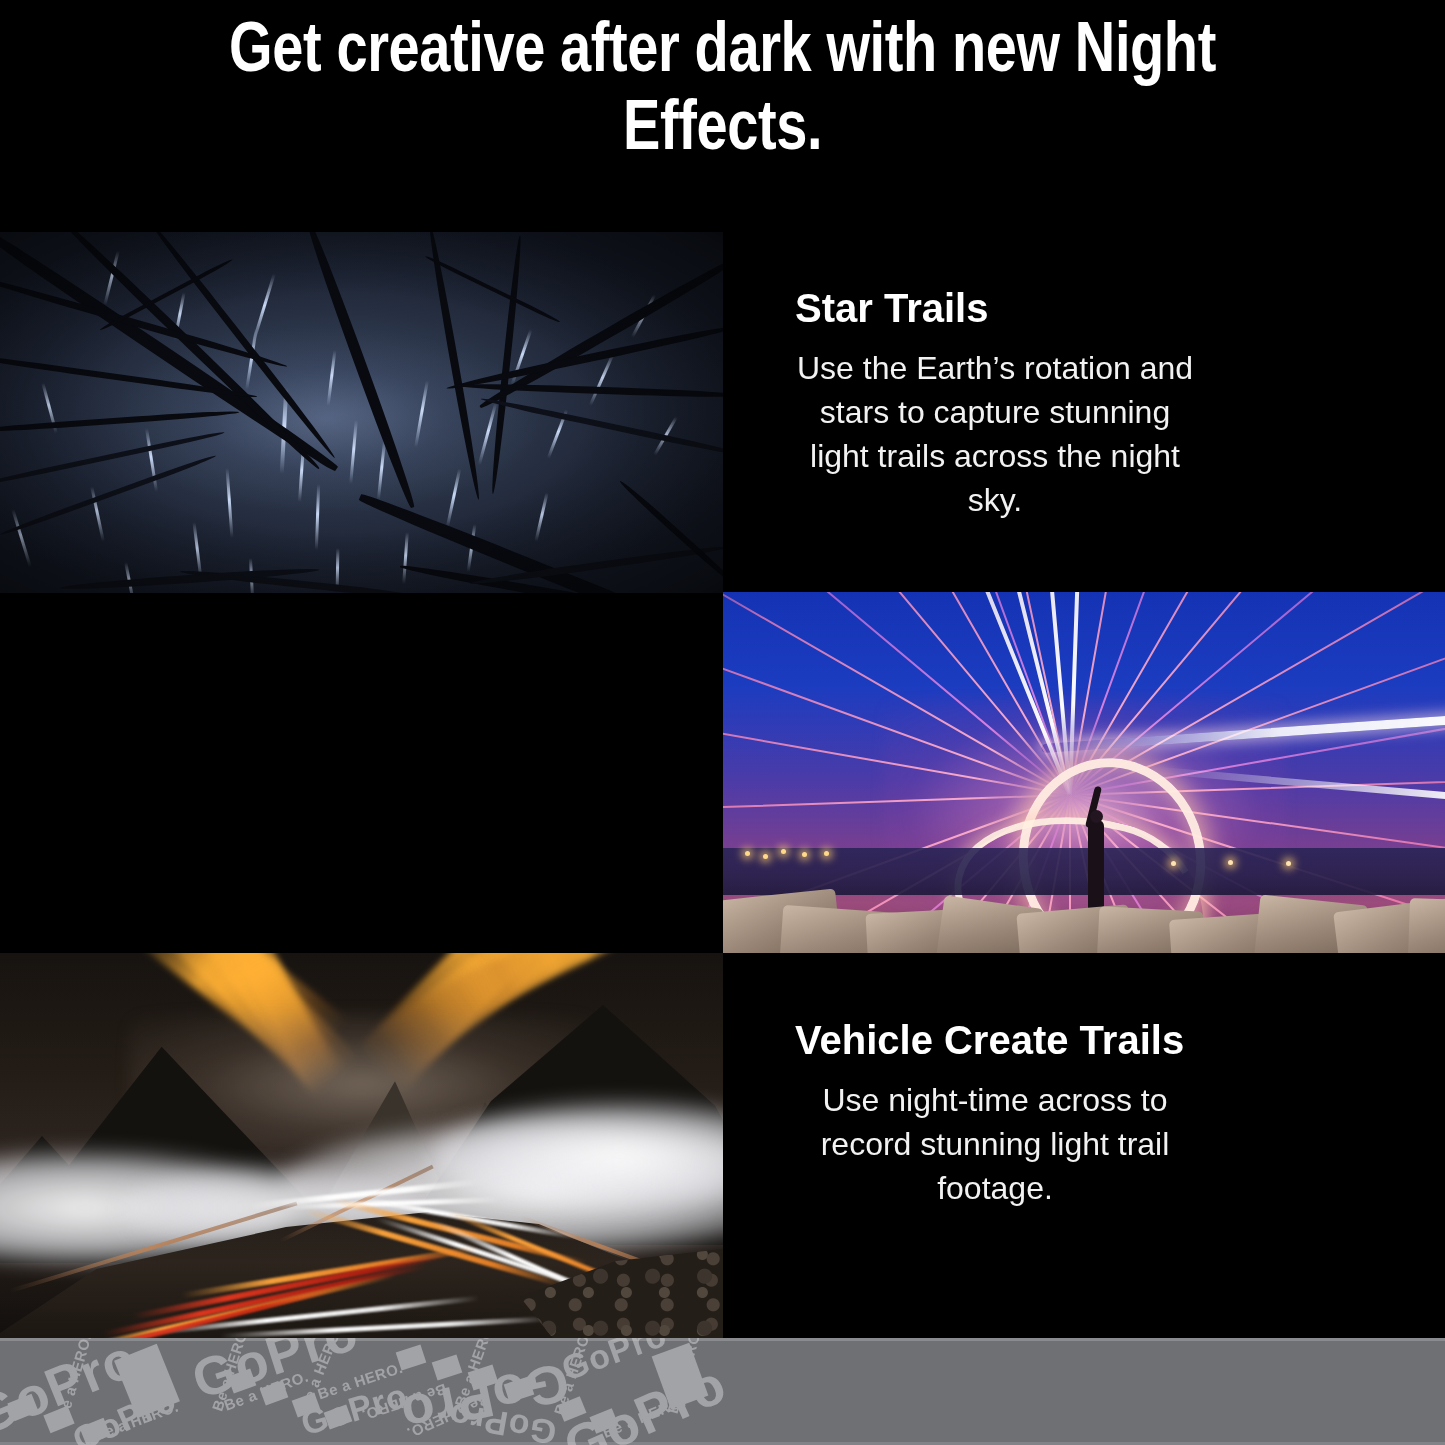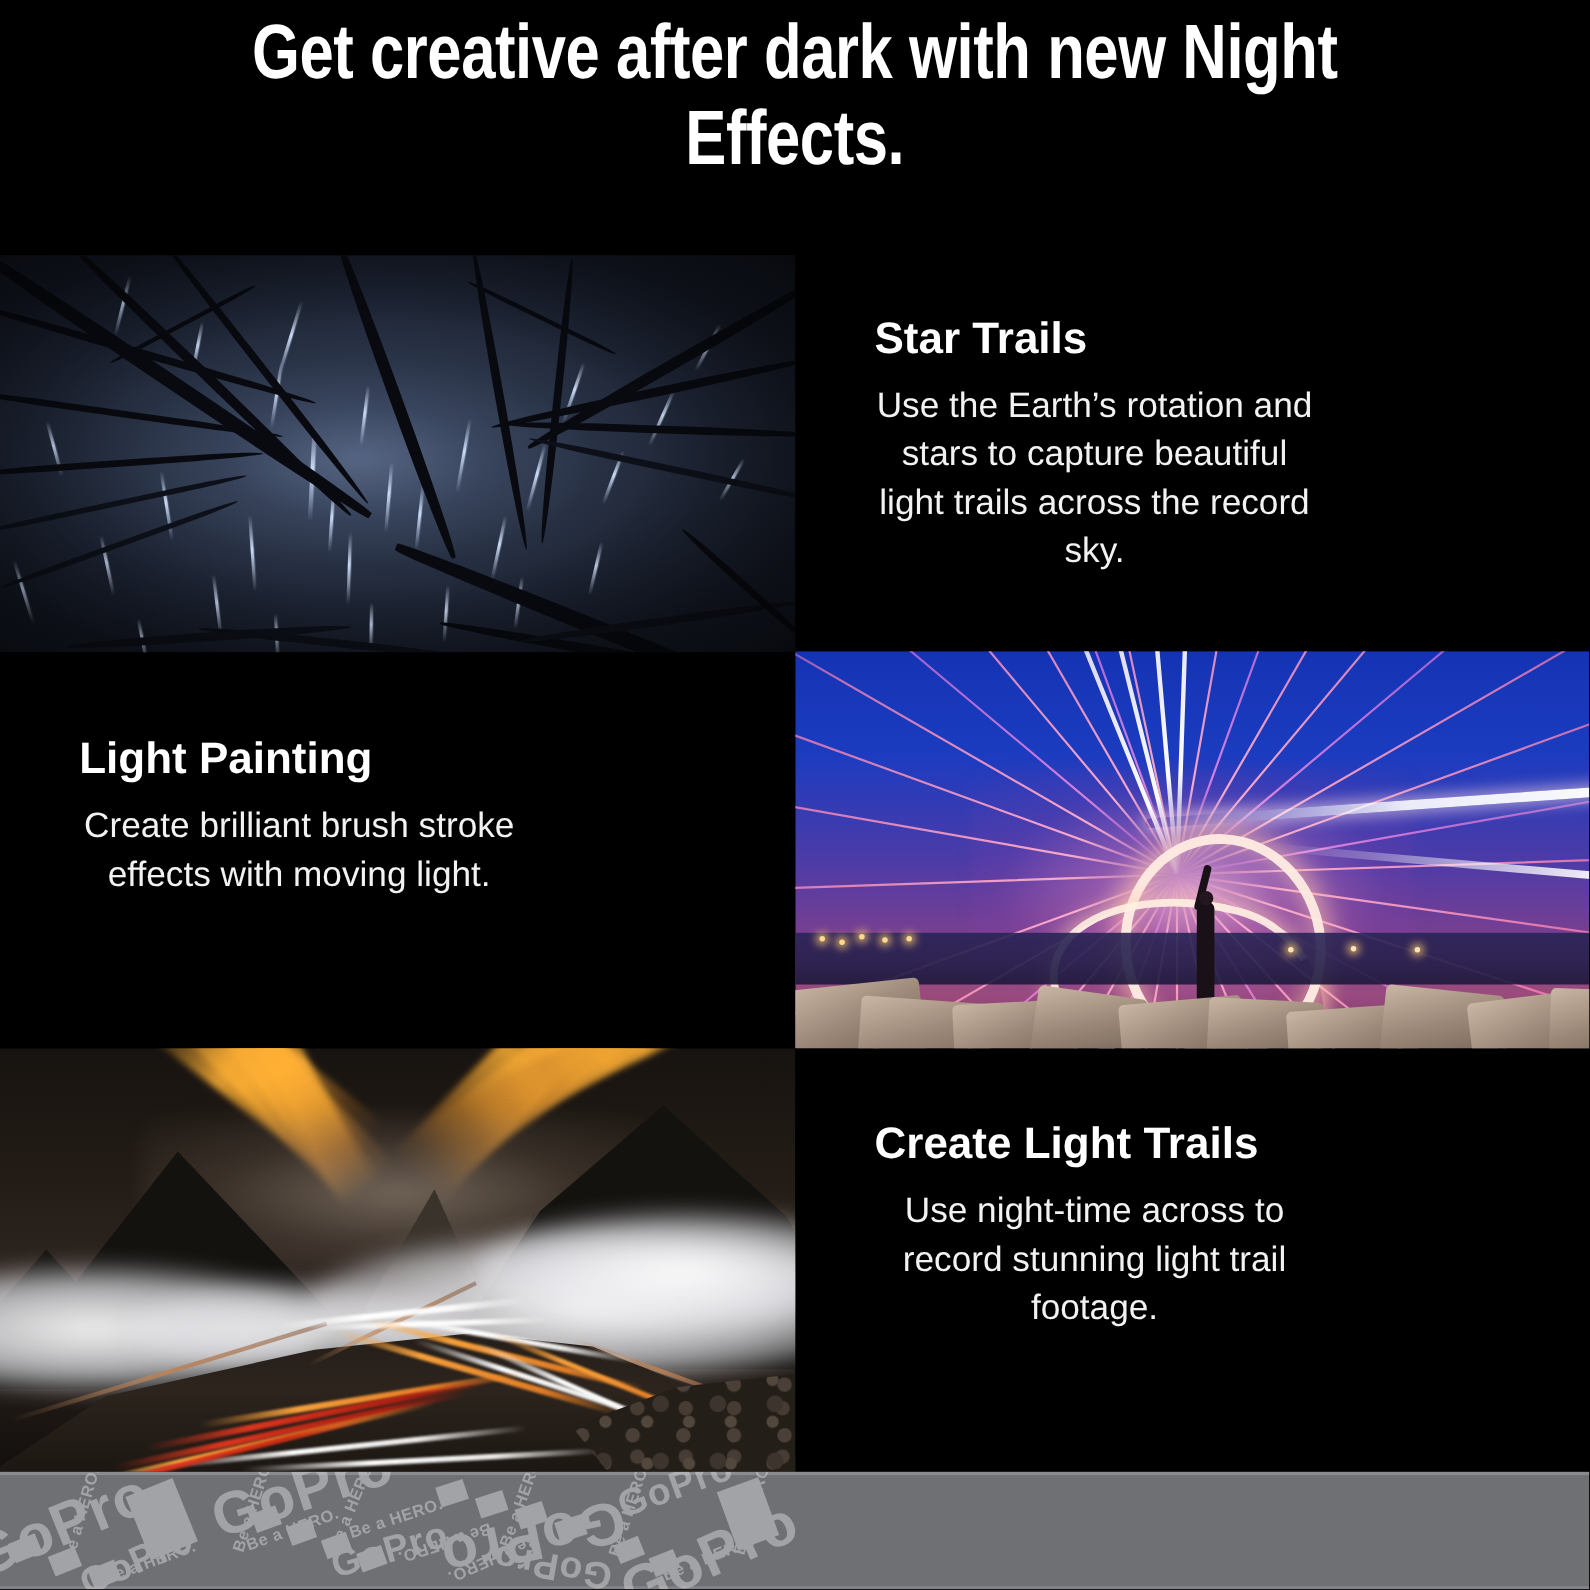--- a/index.html
+++ b/index.html
@@ -378,27 +378,23 @@
     <div class="branch soft" style="left:60px;top:352px;width:260px;height:8px;transform:rotate(-4deg);"></div>
     <div class="branch soft" style="left:470px;top:348px;width:260px;height:7px;transform:rotate(-8deg);"></div>
     <div class="branch" style="left:620px;top:246px;width:160px;height:6px;transform:rotate(42deg);"></div>
     <div class="branch" style="left:100px;top:96px;width:150px;height:4px;transform:rotate(-28deg);"></div>
     <div class="branch" style="left:560px;top:88px;width:150px;height:4px;transform:rotate(206deg);"></div>
     <div class="vig-dark"></div>
   </div>
 
   <div class="txt txt-star">
     <h2>Star Trails</h2>
-    <p>Use the Earth’s rotation and stars to capture beautiful light trails across the record sky.</p>
+    <p>Use the Earth’s rotation and stars to capture stunning light trails across the night sky.</p>
   </div>
 
-  <div class="txt txt-paint">
-    <h2>Light Painting</h2>
-    <p>Create brilliant brush stroke effects with moving light.</p>
-  </div>
 
   <div class="cell photo r2 colR">
     <div class="lp-sky"></div>
     <div class="lp-glow-c"></div>
 
     <div class="ray pink" style="left:48%;top:56%;width:560px;transform:rotate(178deg);"></div>
     <div class="ray pink" style="left:48%;top:56%;width:540px;transform:rotate(190deg);"></div>
     <div class="ray pink" style="left:48%;top:56%;width:520px;transform:rotate(200deg);"></div>
     <div class="ray pink" style="left:48%;top:56%;width:500px;transform:rotate(210deg);"></div>
     <div class="ray mag" style="left:48%;top:56%;width:520px;transform:rotate(220deg);"></div>
@@ -507,21 +503,21 @@
     <div class="vt-streak vt-white" style="left:150px;top:360px;width:330px;height:5px;transform:rotate(-6deg);"></div>
     <div class="vt-streak vt-white" style="left:220px;top:372px;width:330px;height:5px;transform:rotate(-3deg);"></div>
     <div class="vt-streak vt-red" style="left:40px;top:370px;width:300px;height:5px;transform:rotate(-14deg);"></div>
     <div class="vt-streak vt-white" style="left:420px;top:316px;width:250px;height:5px;transform:rotate(24deg);"></div>
     <div class="vt-streak vt-orange" style="left:440px;top:300px;width:230px;height:5px;transform:rotate(22deg);"></div>
 
     <div class="vt-rocks" style="left:520px;top:292px;width:240px;height:100px;clip-path:polygon(16% 100%, 0% 52%, 40% 16%, 100% 0%, 100% 100%);"></div>
   </div>
 
   <div class="txt txt-vehicle">
-    <h2>Create Light Trails</h2>
+    <h2>Vehicle Create Trails</h2>
     <p>Use night-time across to record stunning light trail footage.</p>
   </div>
 
   <div class="footer" style="background: rgb(111, 112, 116);">
     <div class="footer-top-line"></div>
     <div class="footer-bottom-line"></div>
 
     <div class="wm-wrap">
       <div class="wm wm-big" style="left:-30px;  top:18px;  transform:rotate(-22deg);">GoPro</div>
       <div class="wm wm-big" style="left:190px;  top:-14px; transform:rotate(-18deg);">GoPro</div>

